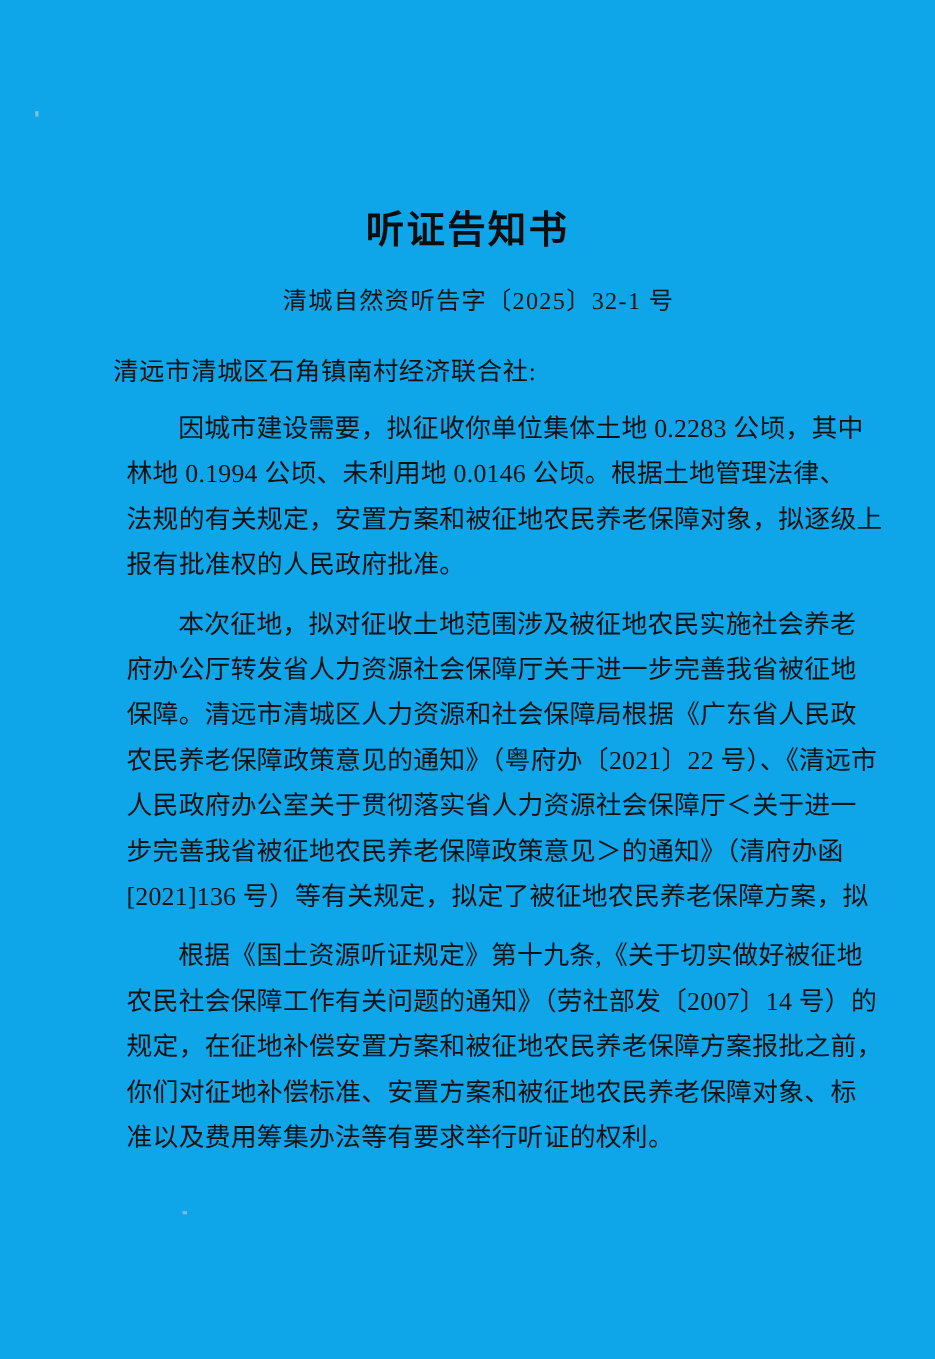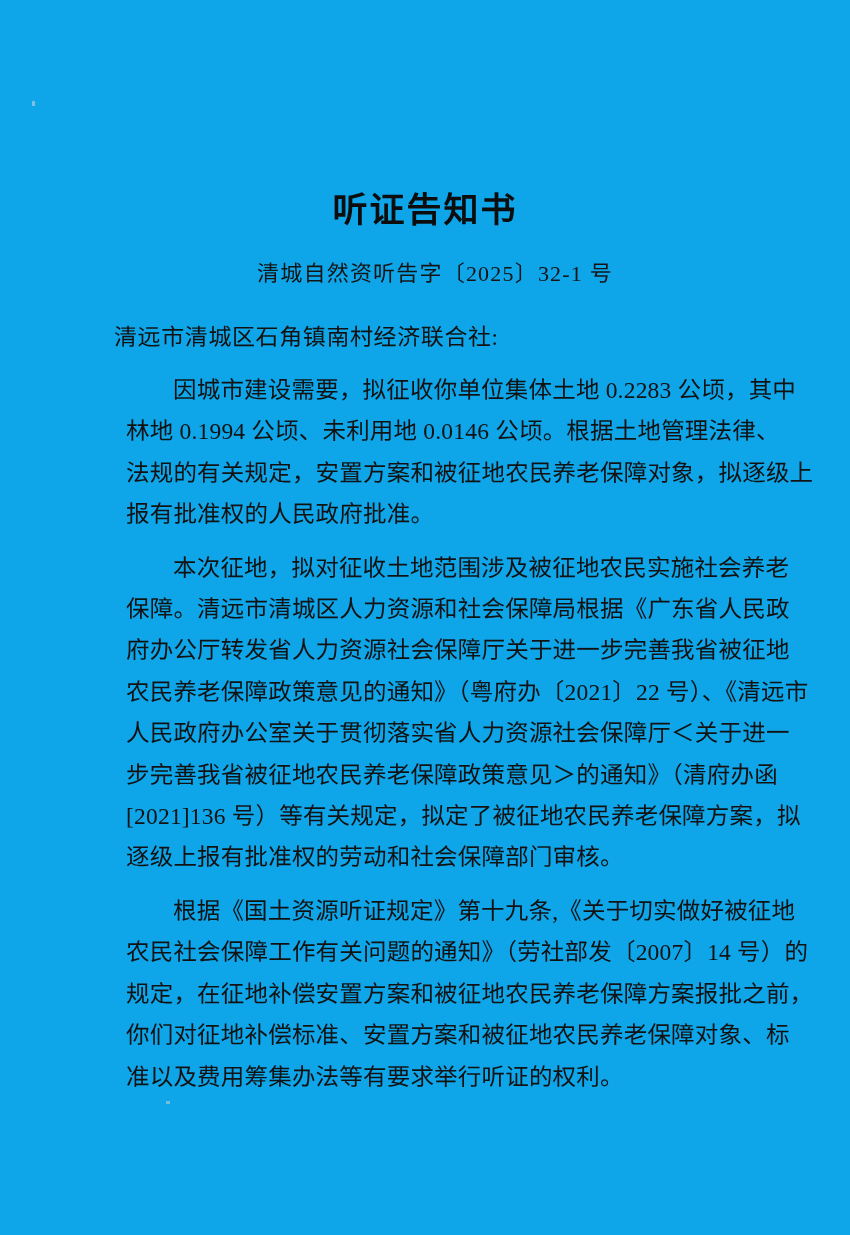--- a/index.html
+++ b/index.html
@@ -53,21 +53,21 @@
     font-size: 22px;
     line-height: 32px;
     letter-spacing: 1.2px;
     color: #141414;
     padding-left: 20px;
     box-sizing: border-box;
   }
 
   .body-block {
     position: absolute;
-    left: 114px;
+    left: 103px;
     top: 318px;
     width: 628px;
   }
 
   .recipient {
     font-size: 23px;
     line-height: 40px;
     letter-spacing: 0.6px;
     color: #121212;
     margin: 0 0 3px 0;
@@ -115,27 +115,26 @@
 
     <p class="para">
       <span class="ln indent">因城市建设需要，拟征收你单位集体土地 0.2283 公顷，其中</span>
       <span class="ln">林地 0.1994 公顷、未利用地 0.0146 公顷。根据土地管理法律、</span>
       <span class="ln">法规的有关规定，安置方案和被征地农民养老保障对象，拟逐级上</span>
       <span class="ln">报有批准权的人民政府批准。</span>
     </p>
 
     <p class="para">
       <span class="ln indent">本次征地，拟对征收土地范围涉及被征地农民实施社会养老</span>
+      <span class="ln">府办公厅转发省人力资源社会保障厅关于进一步完善我省被征地</span>
       <span class="ln">保障。清远市清城区人力资源和社会保障局根据《广东省人民政</span>
-      <span class="ln">府办公厅转发省人力资源社会保障厅关于进一步完善我省被征地</span>
       <span class="ln">农民养老保障政策意见的通知》（粤府办〔2021〕22 号）、《清远市</span>
       <span class="ln">人民政府办公室关于贯彻落实省人力资源社会保障厅＜关于进一</span>
       <span class="ln">步完善我省被征地农民养老保障政策意见＞的通知》（清府办函</span>
       <span class="ln">[2021]136 号）等有关规定，拟定了被征地农民养老保障方案，拟</span>
-      <span class="ln">逐级上报有批准权的劳动和社会保障部门审核。</span>
     </p>
 
     <p class="para">
       <span class="ln indent">根据《国土资源听证规定》第十九条,《关于切实做好被征地</span>
       <span class="ln">农民社会保障工作有关问题的通知》（劳社部发〔2007〕14 号）的</span>
       <span class="ln">规定，在征地补偿安置方案和被征地农民养老保障方案报批之前，</span>
       <span class="ln">你们对征地补偿标准、安置方案和被征地农民养老保障对象、标</span>
       <span class="ln">准以及费用筹集办法等有要求举行听证的权利。</span>
     </p>
 

